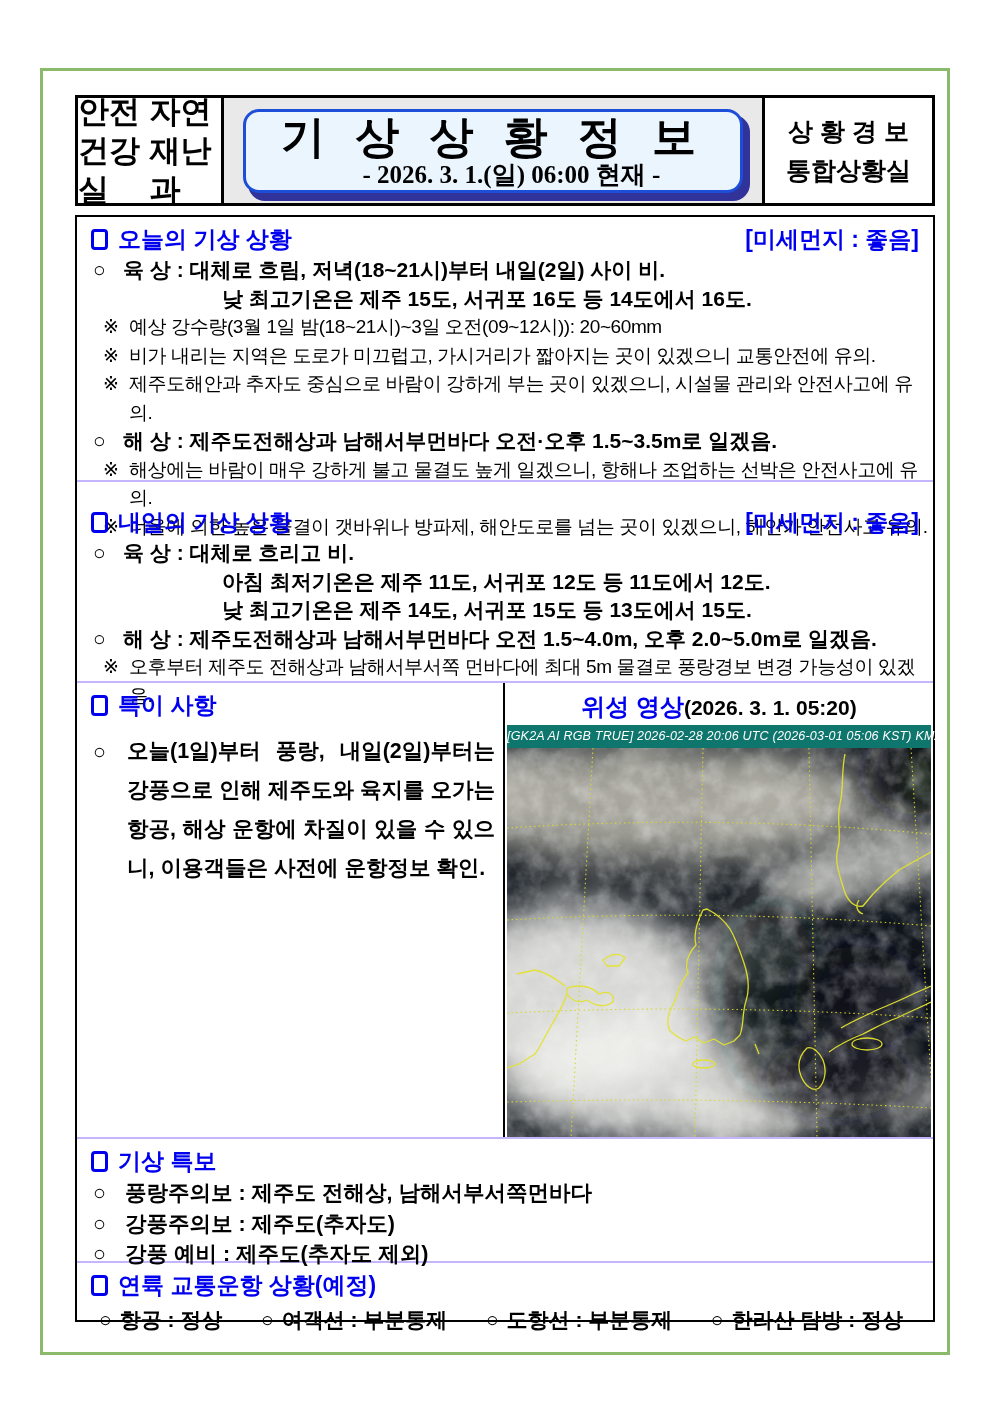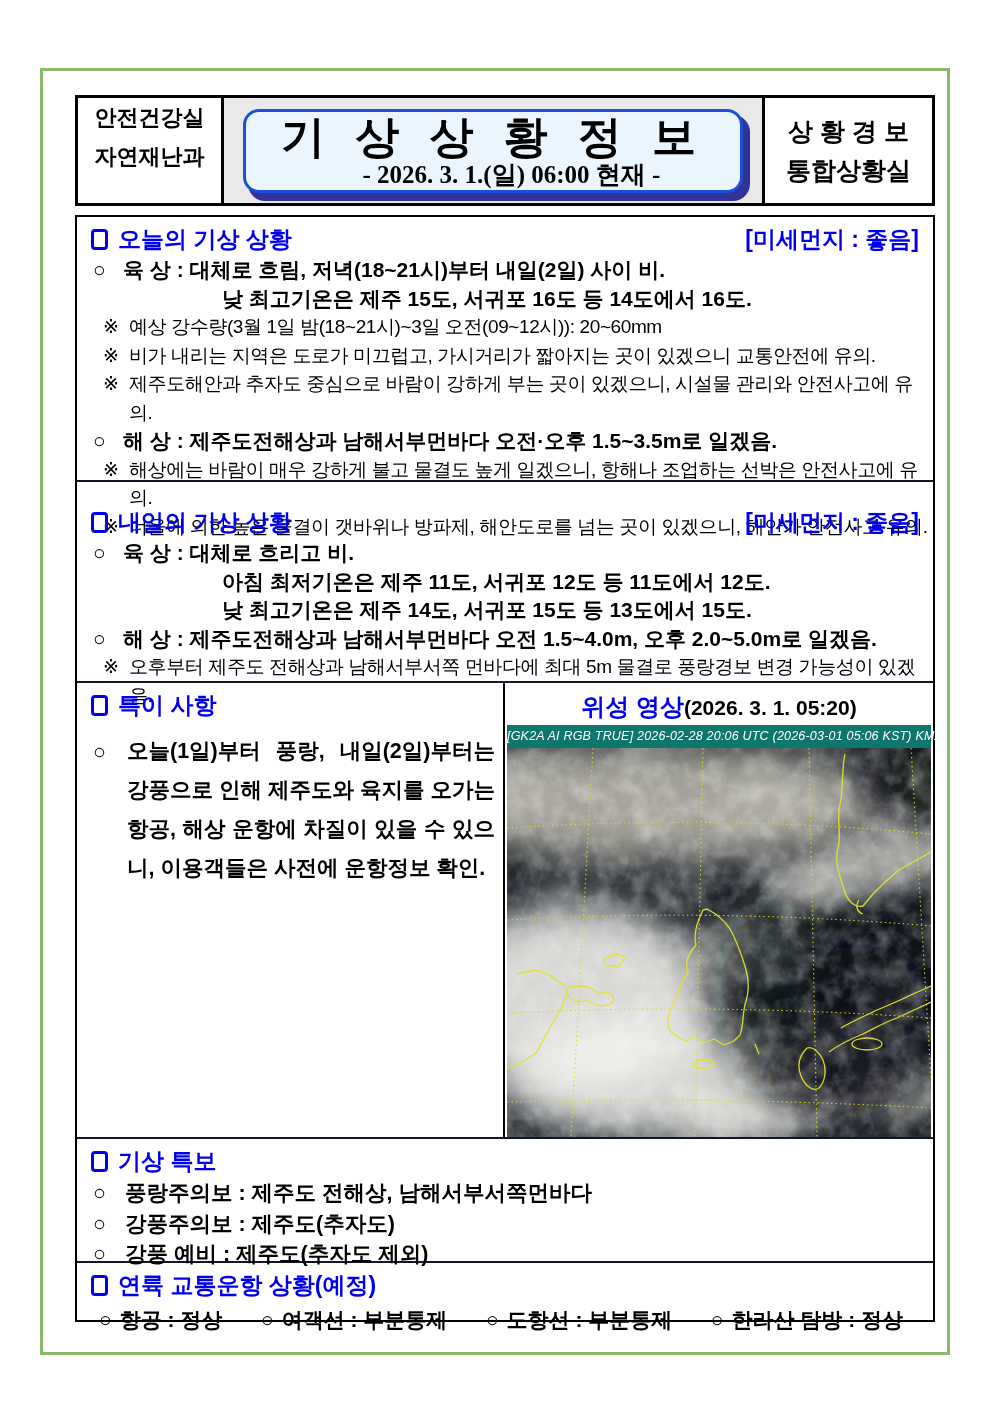--- a/index.html
+++ b/index.html
@@ -7,35 +7,35 @@
   body { font-family:"Liberation Sans","DejaVu Sans",sans-serif; color:#000; }
   .page { position:relative; width:992px; height:1403px; background:#fff; overflow:hidden; }
 
   
   .green-frame { position:absolute; left:40px; top:68px; width:910px; height:1287px;
                  border:3px solid #8CBA6B; }
 
   
   .header-table { position:absolute; left:75px; top:95px; width:860px; height:111px;
                   border:3px solid #000; display:flex; background:#fff; }
-  .h-left  { width:146px; border-right:3px solid #000; display:flex; flex-direction:column;
-             justify-content:flex-start; align-items:center; font-size:22px; font-weight:800; line-height:39px; }
+  .h-left  { width:146px; border-right:3px solid #000; display:flex; flex-direction:row;
+             justify-content:flex-start; align-items:center; font-size:31px; font-weight:800; line-height:39px; }
   .h-center{ flex:1; background:#E9E9E9; border-right:3px solid #000; display:flex;
              align-items:center; justify-content:center; }
   .h-right { width:167px; display:flex; flex-direction:column; justify-content:center;
              align-items:center; font-size:25px; font-weight:800; line-height:39px; }
   .title-box { width:500px; height:84px; background:#EAF5FE; border:3px solid #1d4ed8;
                border-radius:16px; box-shadow:6px 7px 0 1px #32329B; text-align:center; padding-top:1px; }
   .title-main { font-size:44px; font-weight:800; letter-spacing:9px; line-height:48px; white-space:nowrap; }
   .title-sub  { font-family:"Liberation Serif","DejaVu Serif",serif; font-size:25px; font-weight:700; line-height:28px;padding-left:37px; }
 
   
   .content-table { position:absolute; left:75px; top:215px; width:860px; height:1107px;
                    border:2px solid #000; display:flex; flex-direction:column; background:#fff; }
-  .row { border-bottom:2px solid #0f172a; }
+  .row { border-bottom:2px solid #c4b5fd; }
   .row:last-child { border-bottom:none; flex:1; }
   .row-today    { height:265px; }
   .row-tomorrow { height:183px;margin-top:18px; }
   .row-special  { height:476px; display:flex; }
   .row-warnings { height:124px; }
 
   .sec-header { display:flex; justify-content:space-between; align-items:center;
                 padding:7px 14px 1px 14px; color:#0000EE; font-weight:800; font-size:23px; }
   .sec-title  { display:flex; align-items:center; }
   .sq { width:17px; height:21px; border:3px solid #0000EE; border-radius:4px; display:inline-block;

